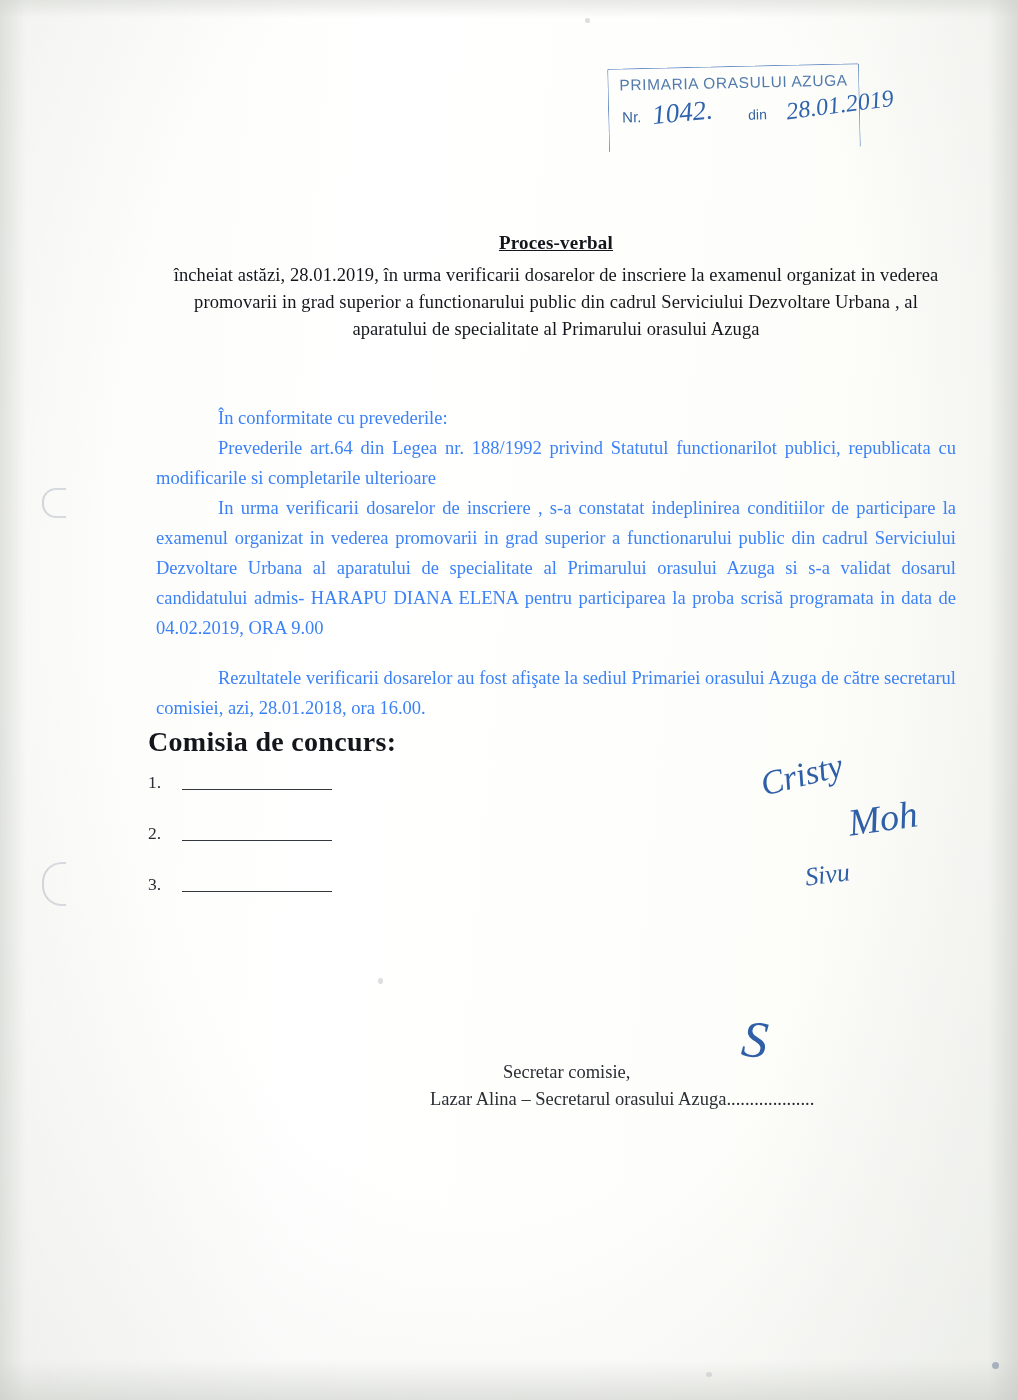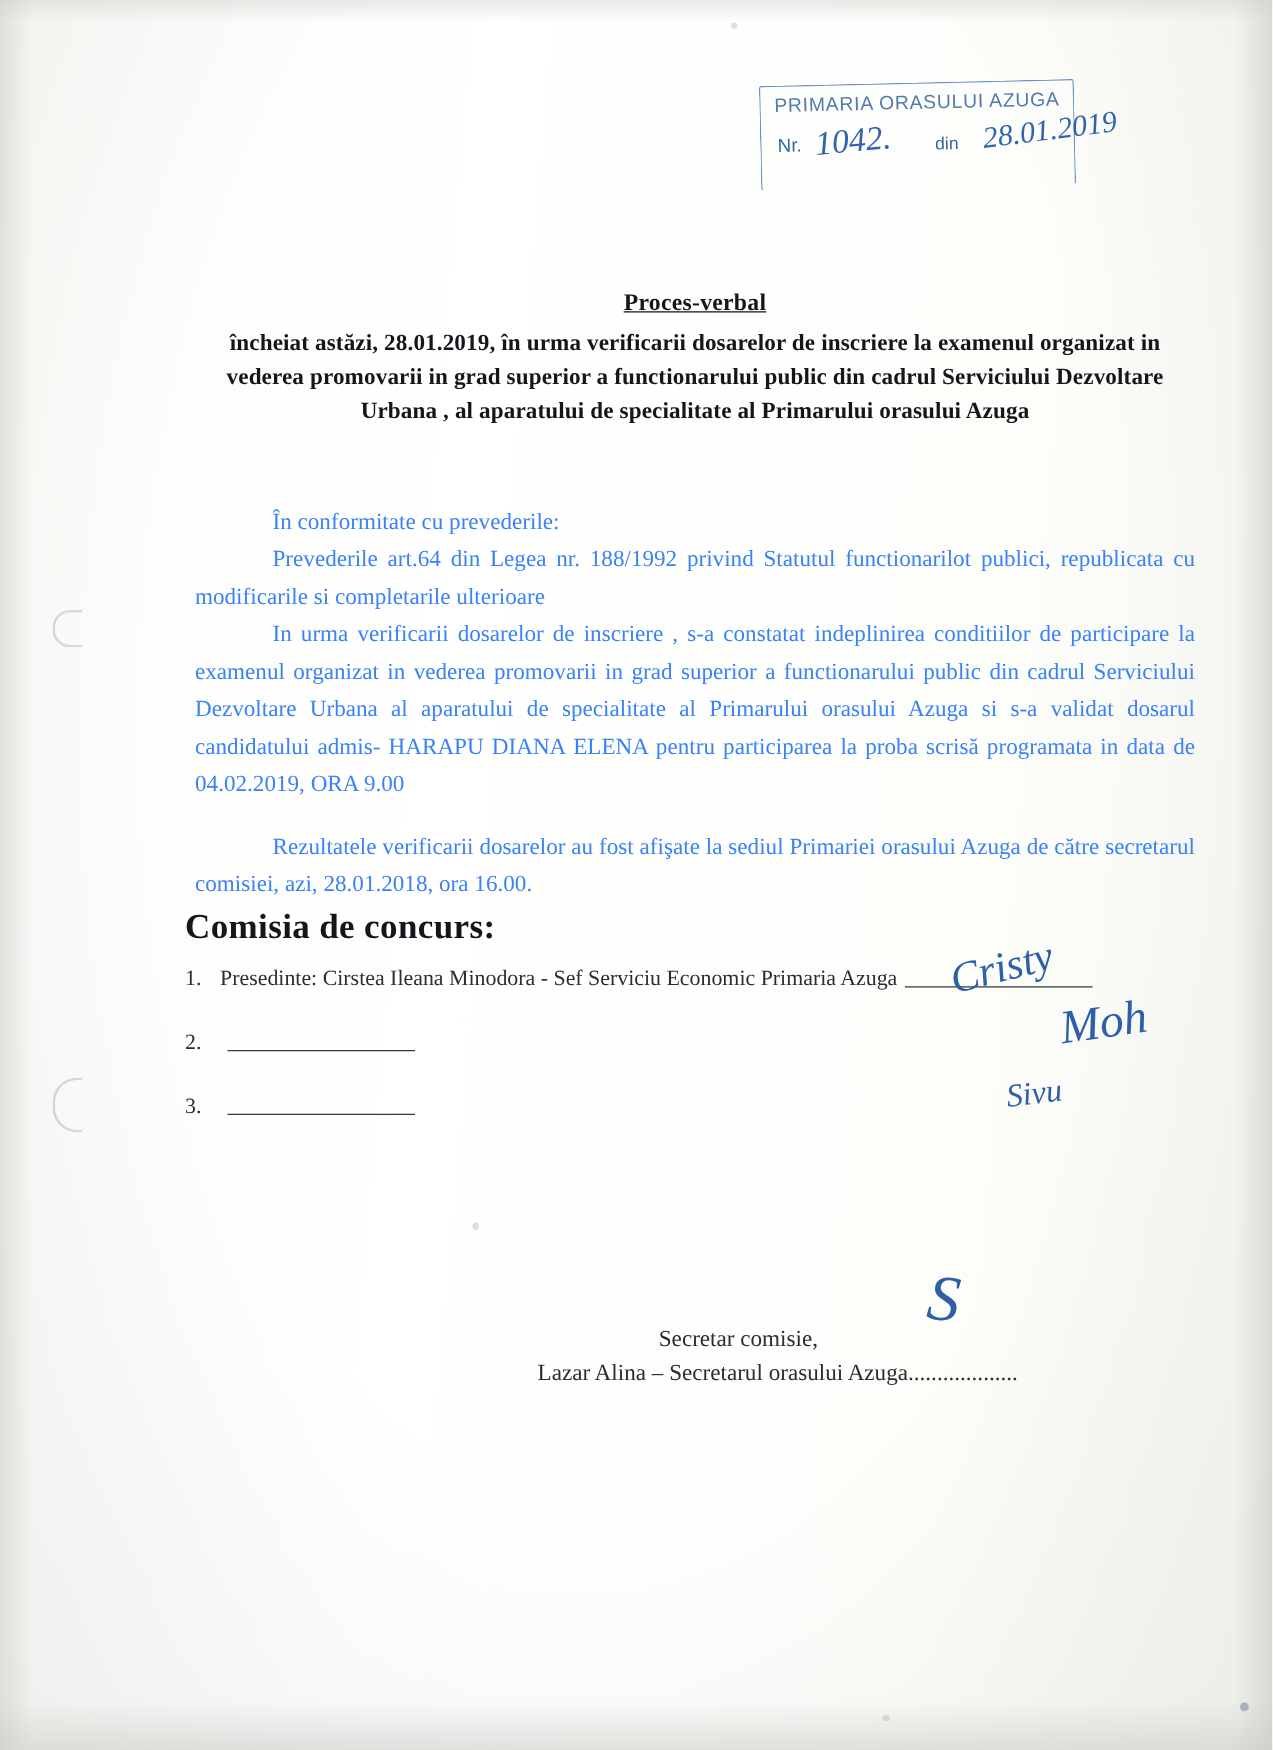--- a/index.html
+++ b/index.html
@@ -130,21 +130,21 @@
   .title {
     text-align: center;
     font-weight: bold;
     font-size: 19px;
     text-decoration: underline;
     letter-spacing: .2px;
   }
   .subtitle {
     margin-top: 8px;
     text-align: center;
-    font-weight: bold;
+    font-weight: normal;
     font-size: 18.5px;
     line-height: 1.45;
     letter-spacing: .1px;
   }
   .body-block {
     margin-top: 62px;
     font-size: 18.5px;
     line-height: 1.62;
     text-align: justify;
     color: #3b82f6;
@@ -228,21 +228,21 @@
 
   .secretary {
     position: absolute;
     left: 430px;
     top: 1062px;
     width: 470px;
     font-size: 18.5px;
     color: #2a2d33;
   }
   .secretary .line1 {
-    margin-left: 97px;
+    margin-left: 73px;
   }
   .secretary .line2 {
     margin-top: 6px;
     white-space: nowrap;
   }
   .sig-secretary {
     position: absolute;
     left: 742px;
     top: 1010px;
     font-size: 52px;
@@ -312,21 +312,20 @@
       <div class="gap"></div>
       <p class="para indent">Rezultatele  verificarii  dosarelor au  fost   afişate la  sediul Primariei orasului Azuga de  către secretarul  comisiei, azi, 28.01.2018, ora 16.00.</p>
     </div>
   </div>
 
   <div class="commission-heading">Comisia de concurs:</div>
 
   <div class="member-list">
     <div class="member">
       <span class="num">1.</span>
-      <span class="txt">Presedinte: Cirstea Ileana Minodora - Sef Serviciu Economic Primaria Azuga</span>
       <span class="sig-line"></span>
     </div>
     <div class="member">
       <span class="num">2.</span>
       <span class="sig-line"></span>
     </div>
     <div class="member m3">
       <span class="num">3.</span>
       <span class="sig-line"></span>
     </div>

